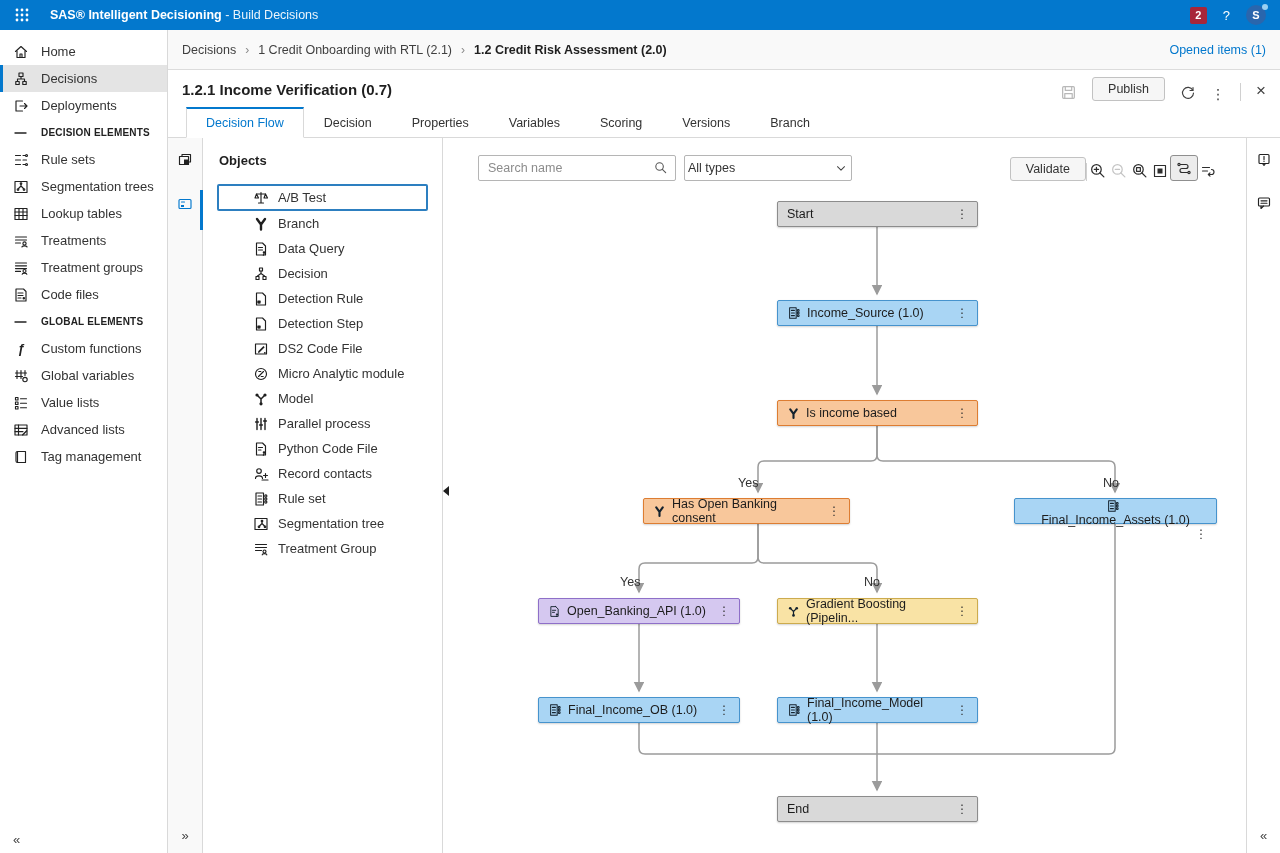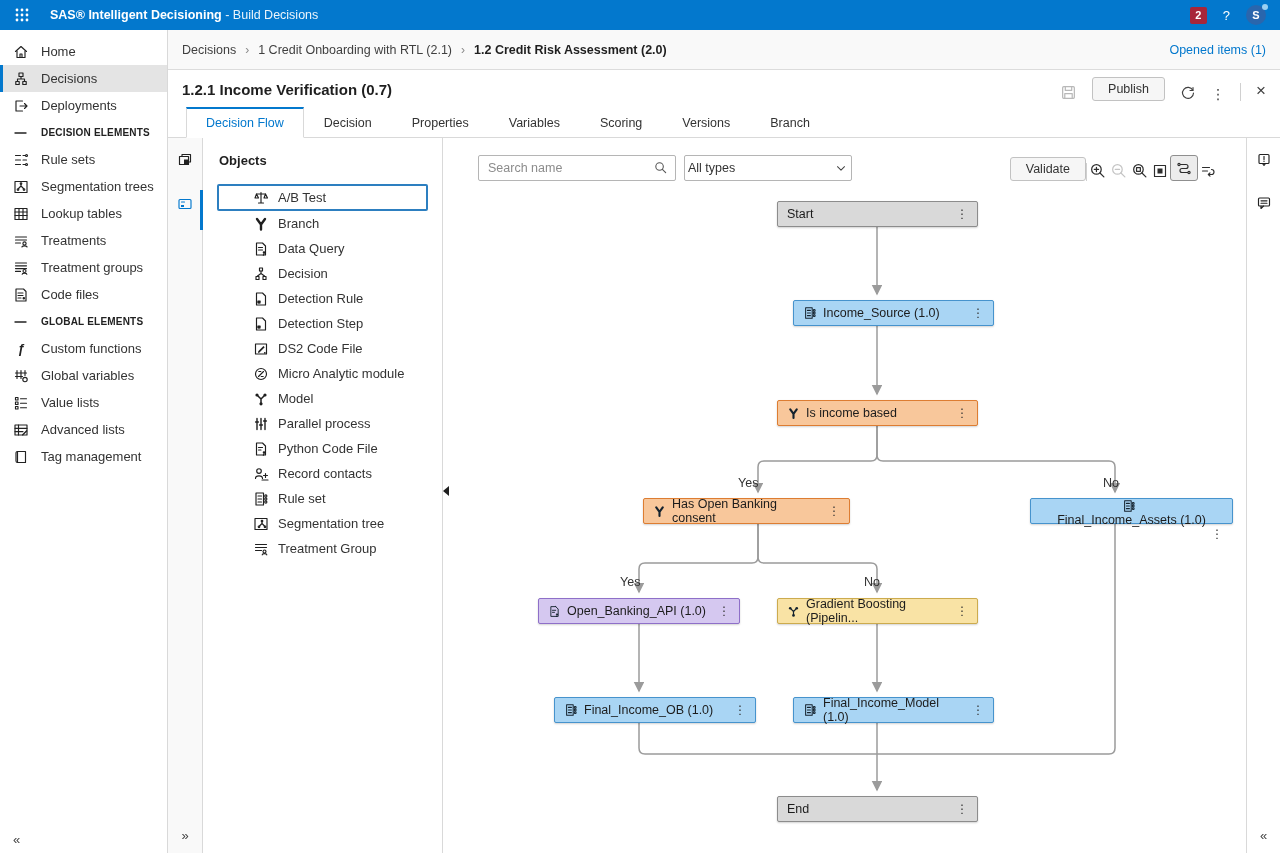--- a/index.html
+++ b/index.html
@@ -84,21 +84,21 @@
   .tool-icon { color:#2d2d2d; cursor:pointer; display:flex; background:none; border:none; padding:2px; }
   .tool-icon.disabled { color:#c4c4c4; }
   .tool-icon.active { border:1px solid #8f8f8f; background:#ececec; border-radius:3px; padding:4px 5px; }
 
   .flow { position:absolute; inset:0; }
   .flow svg.edges { position:absolute; left:0; top:0; }
   .node { position:absolute; height:26px; display:flex; align-items:center; padding:0 9px; border-radius:2px; font-size:12.5px; color:#1c1c1c; box-shadow:0 1px 2px rgba(0,0,0,.18); cursor:pointer; }
   .node .n-icon { display:flex; margin-right:6px; color:#14222e; }
   .node .n-kebab { margin-left:auto; color:#333; font-size:12px; cursor:pointer; padding-left:8px; }
   .node-terminal { background:#d9d9d9; border:1px solid #8c8c8c; }
-  .node-blue     { background:#a9d5f4; border:1px solid #4693cd;margin-left:16px; }
+  .node-blue     { background:#a9d5f4; border:1px solid #4693cd; }
   .node-orange   { background:#f8c79b; border:1px solid #dd7d32; }
   .node-purple   { background:#d5c8f0; border:1px solid #8e6fc8; }
   .node-yellow   { background:#f9e3a5; border:1px solid #ccab4e; }
   .edge-label { position:absolute; font-size:12.5px; color:#333; }
 
   .right-strip { width:34px; background:#fff; border-left:1px solid #d9d9d9; display:flex; flex-direction:column; align-items:center; padding-top:14px; gap:27px; position:relative; flex:0 0 auto; }
   .right-strip .strip-expand { left:auto; }
 
   .icon svg, .strip-icon svg, .tool-icon svg, .icon-btn svg, .n-icon svg, .search-glyph svg, .chev svg, .launcher svg, .side-item svg, .side-section svg {
     stroke:currentColor; fill:none; stroke-width:1.15; stroke-linecap:round; stroke-linejoin:round; display:block;

